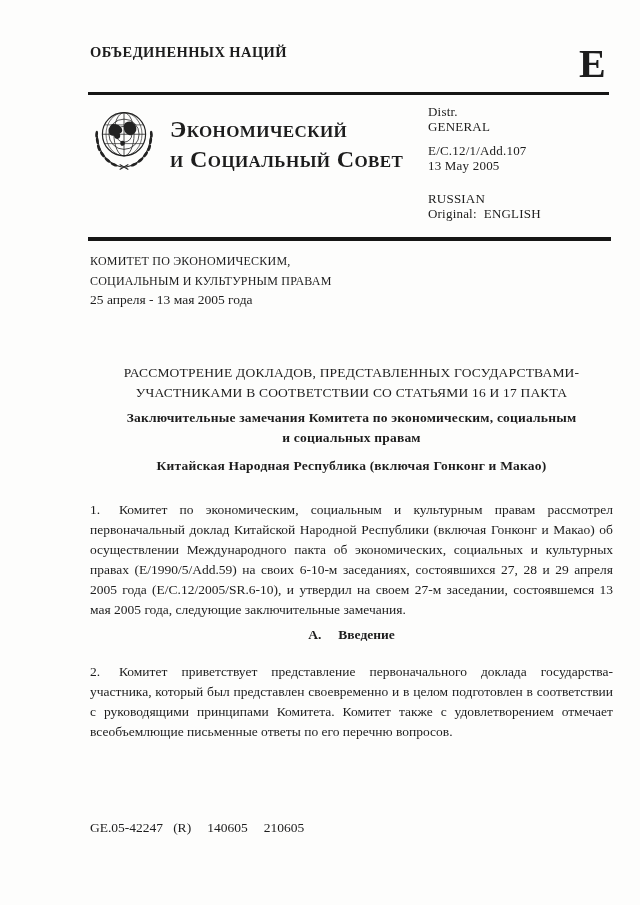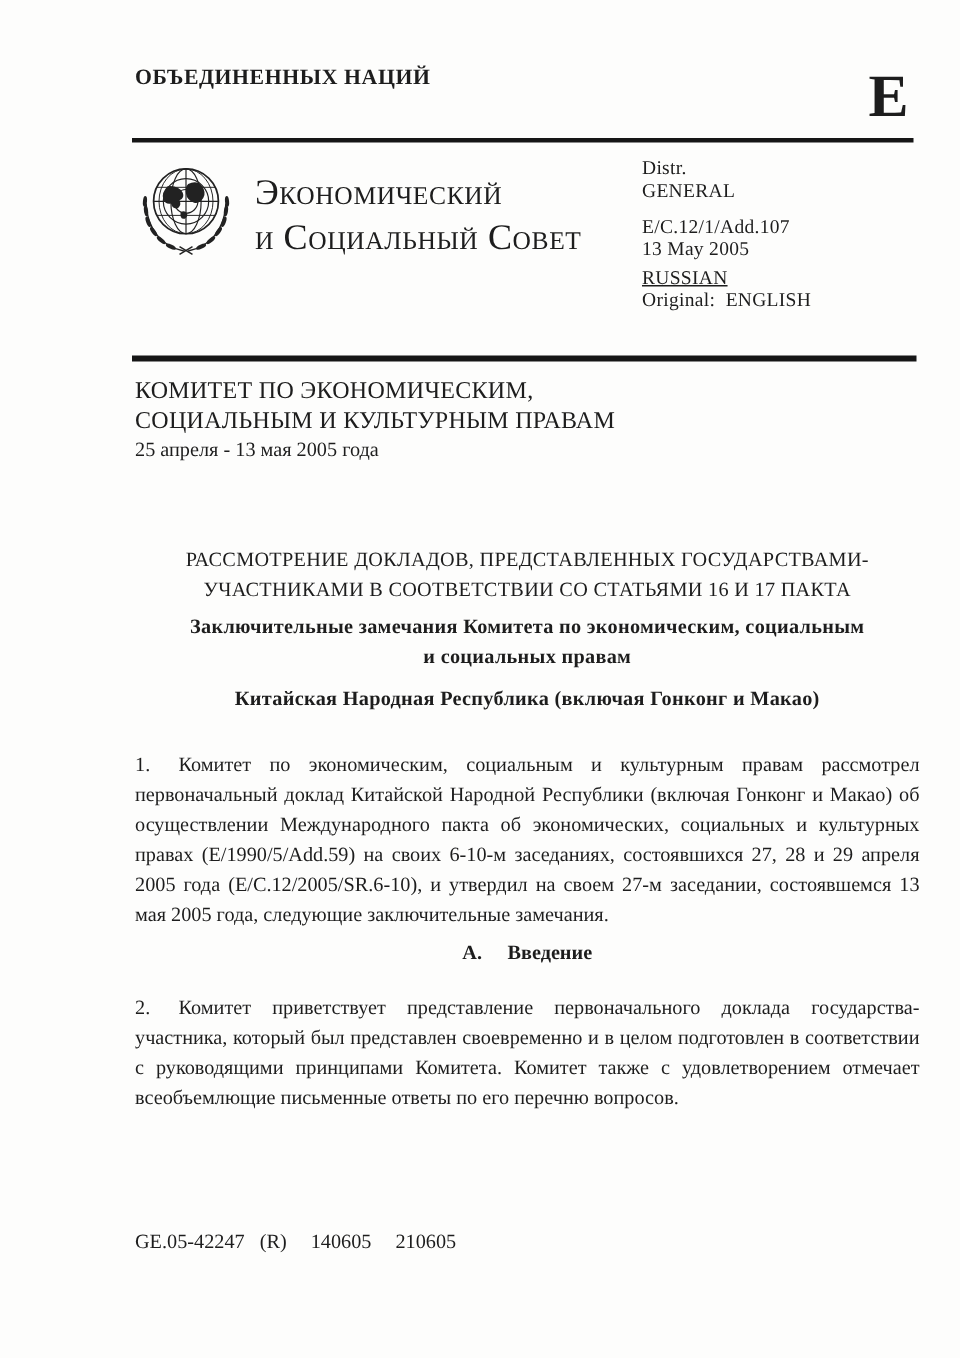--- a/index.html
+++ b/index.html
@@ -21,33 +21,33 @@
   .series-letter{
     position:absolute;left:579px;top:44px;
     font-size:40px;font-weight:bold;line-height:40px;
   }
   .rule-1{position:absolute;left:88px;top:92px;width:521px;height:3px;background:#161616;}
   .rule-2{position:absolute;left:88px;top:237px;width:523px;height:4px;background:#161616;}
   
   .emblem{position:absolute;left:88px;top:104px;width:72px;height:72px;}
   .council-name{
     position:absolute;left:170px;top:114px;
-    font-size:24px;font-weight:normal;line-height:30px;
+    font-size:24px;font-weight:bold;line-height:30px;
     font-variant:small-caps;letter-spacing:0.4px;
   }
   .meta-block{
     position:absolute;left:428px;top:104px;
     font-size:13px;line-height:15px;letter-spacing:0.2px;
   }
   .meta-block .mt9{margin-top:9px;}
-  .meta-block .mt10{margin-top:4px;text-decoration:underline;}
+  .meta-block .mt10{margin-top:18px;}
   .orig-value{display:inline-block;margin-left:7px;}
   
   .committee{position:absolute;left:90px;top:251px;}
-  .caps-line{font-size:16px;line-height:20px;letter-spacing:0.2px;}
+  .caps-line{font-size:12px;line-height:20px;letter-spacing:0.2px;}
   .sm-line{font-size:13.5px;line-height:18px;}
   
   .title-block{
     position:absolute;left:90px;top:363px;width:523px;
     text-align:center;font-size:13.5px;line-height:20px;letter-spacing:0.2px;
   }
   .title-sub{margin-top:5px;font-weight:bold;}
   .title-country{margin-top:8px;font-weight:bold;}
   
   .para{

